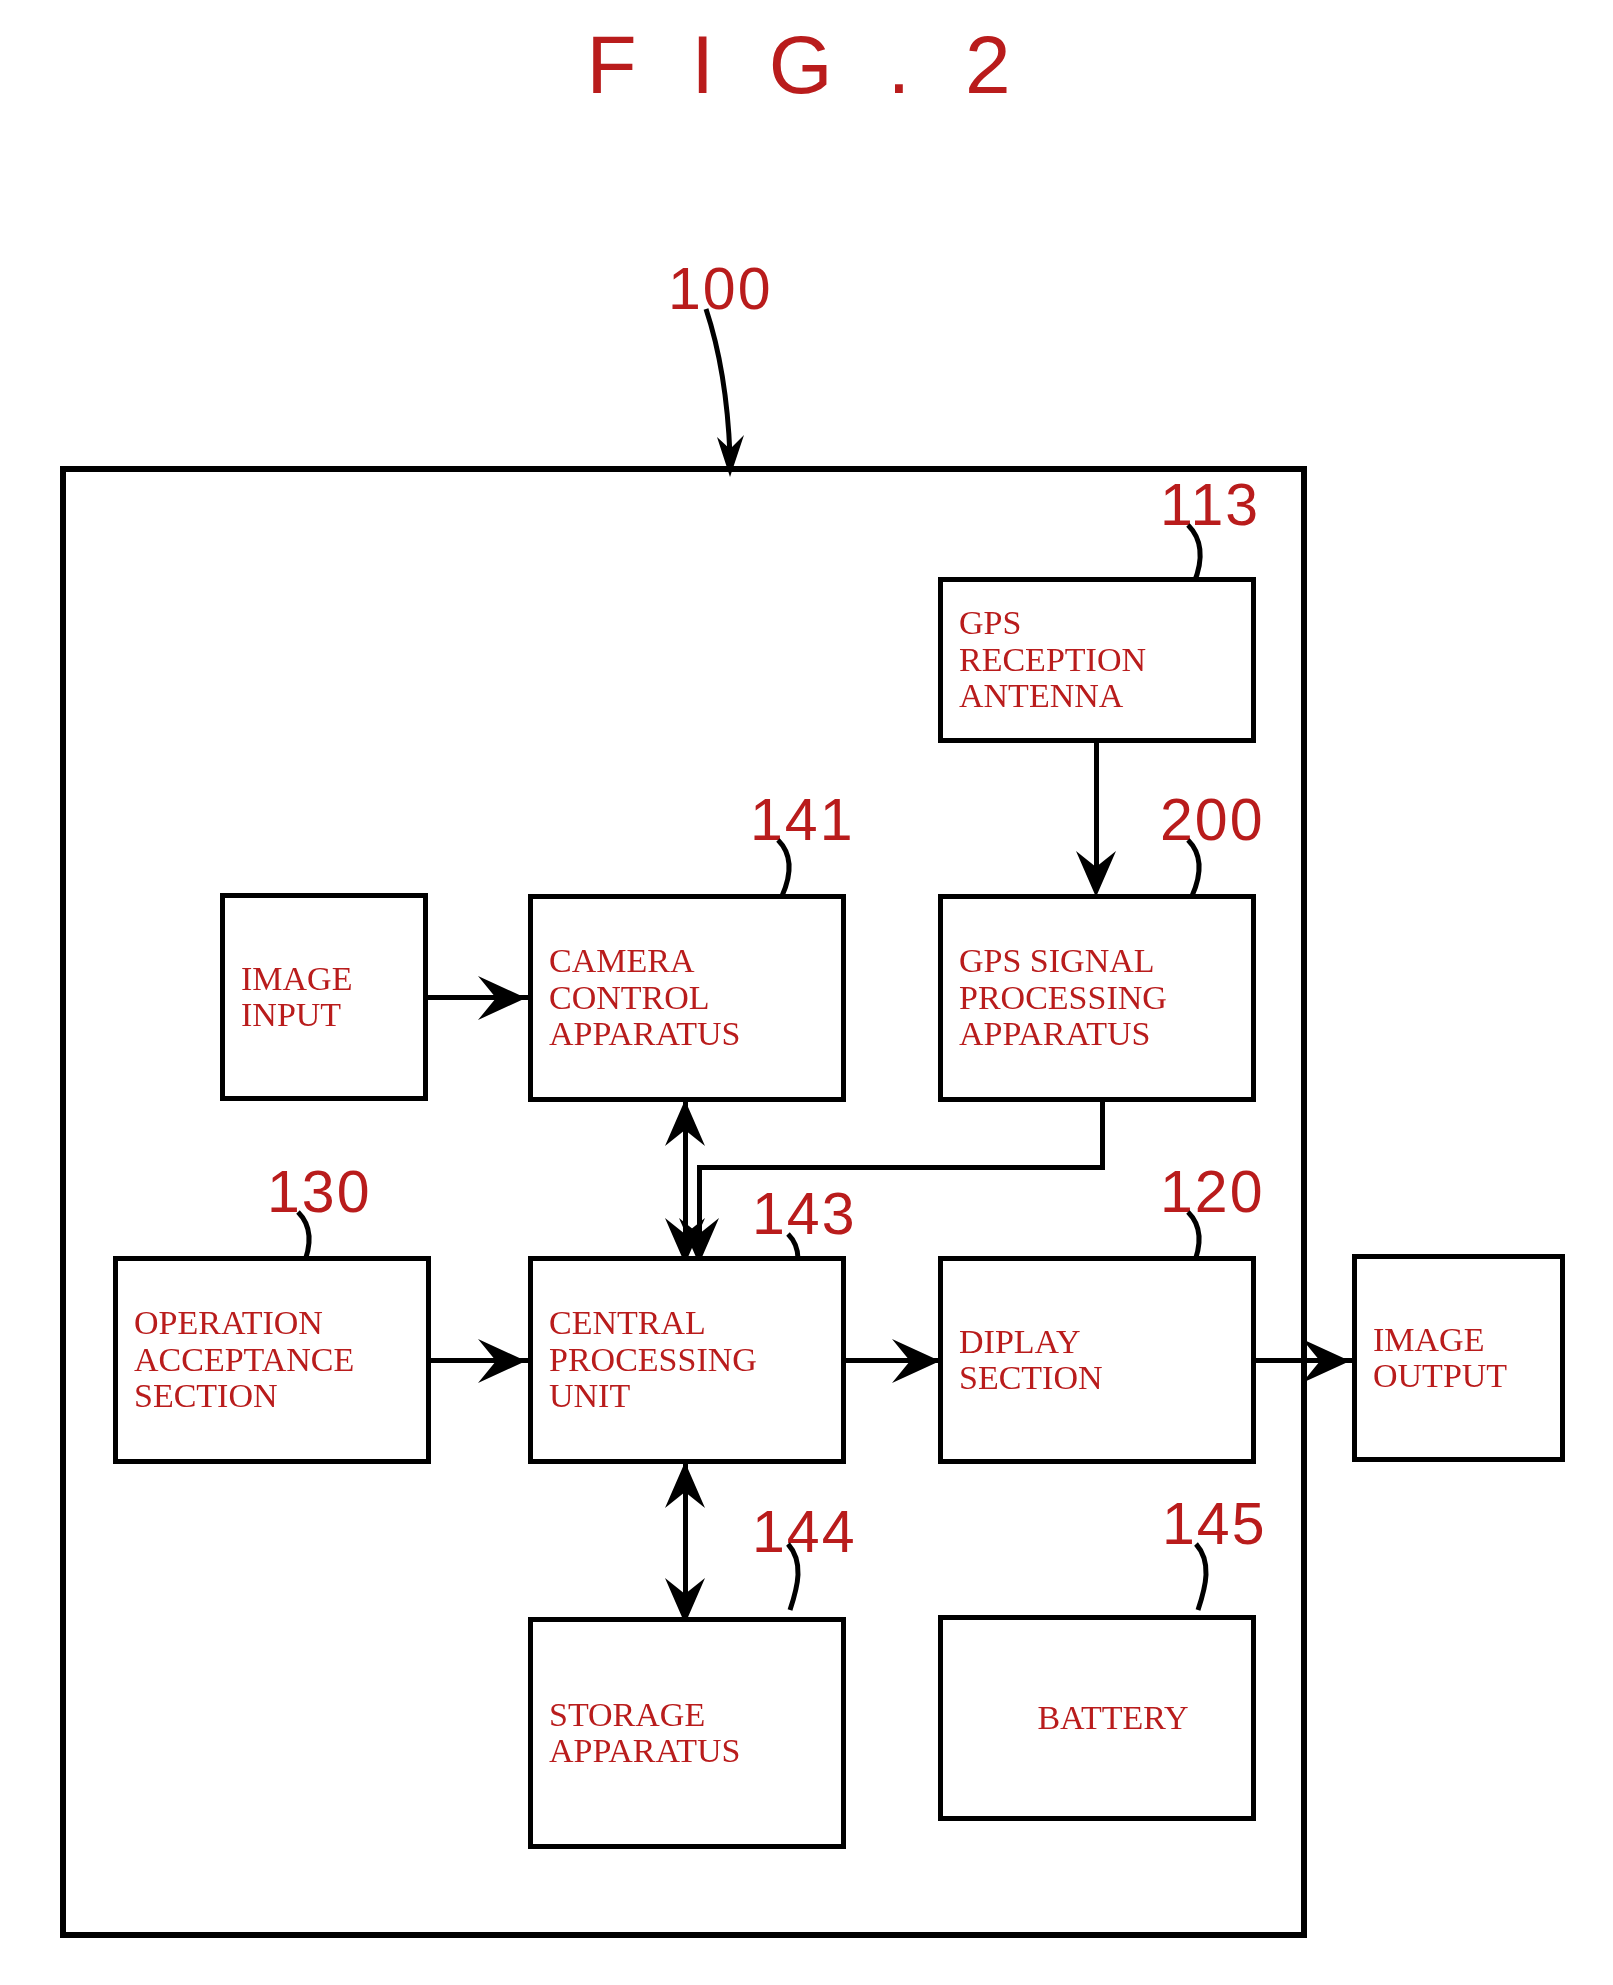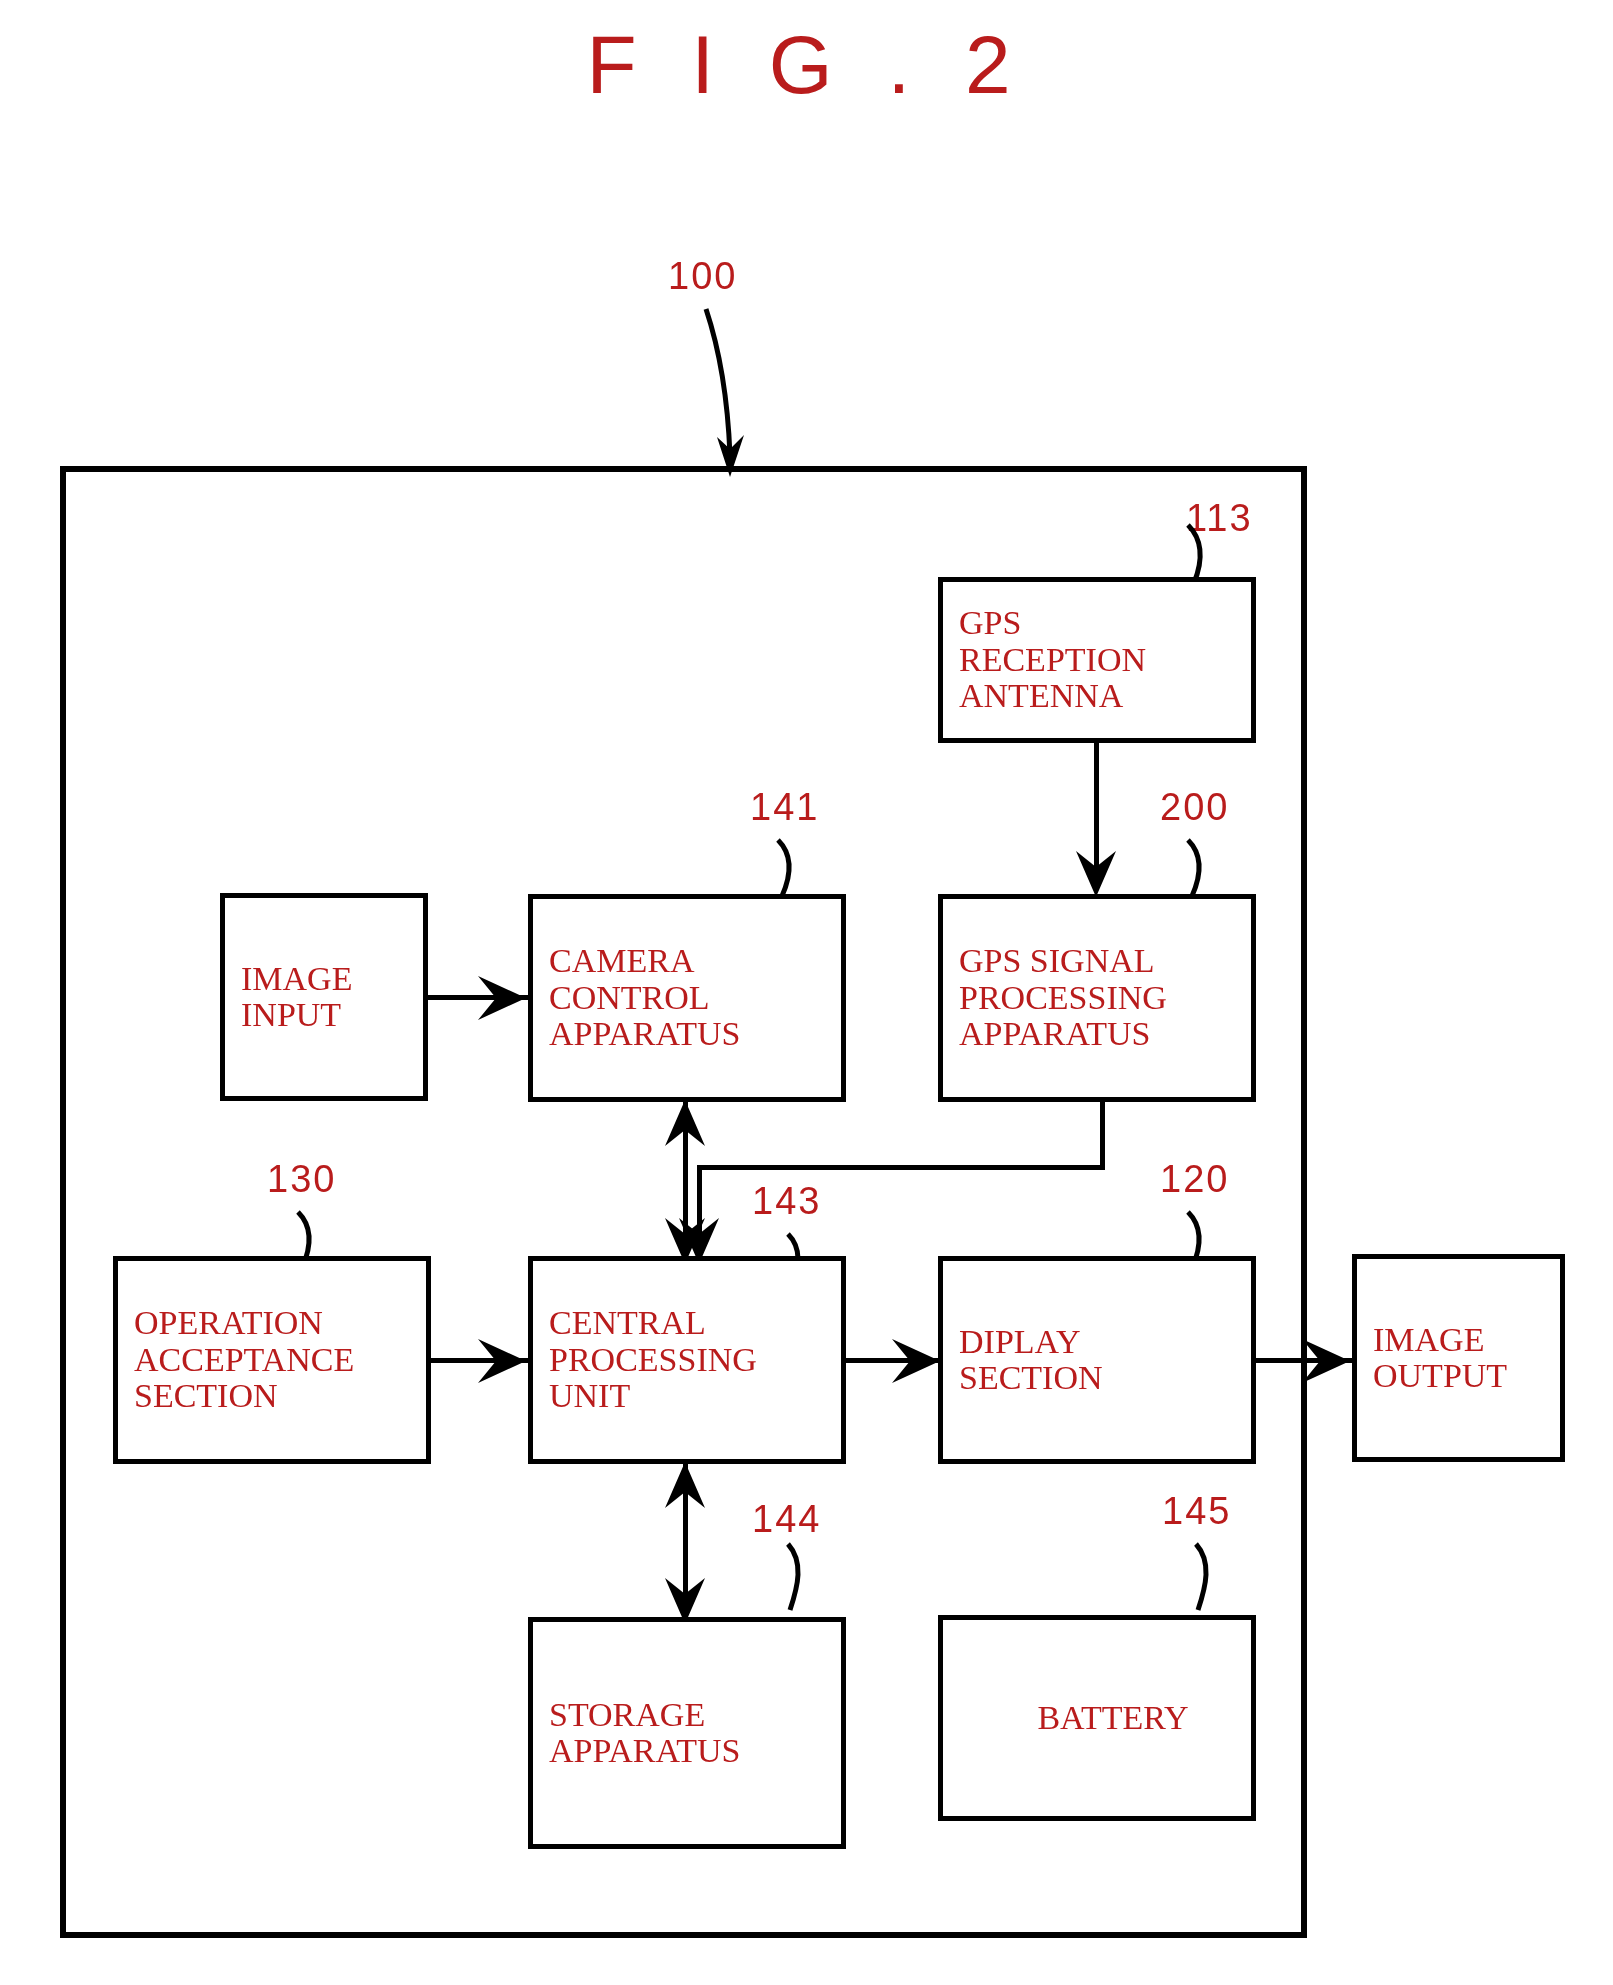--- a/index.html
+++ b/index.html
@@ -49,21 +49,21 @@
   }
   .node-label {
     font-size: 34px;
     line-height: 1.07;
     font-family: Liberation Serif, serif;
     white-space: pre-line;
     letter-spacing: 0px;
   }
   .ref {
     position: absolute;
-    font-size: 38px;
+    font-size: 59px;
     font-family: "Liberation Sans", sans-serif;
     letter-spacing: 2px;
     text-align: right;
   }
   .lead {
     position: absolute;
     overflow: visible;
   }
   .conn {
     position: absolute;
@@ -81,21 +81,21 @@
   <div id="fig-title">F I G . 2</div>
 
   <div class="ref" style="left:668px; top:255px;">100</div>
   <svg class="lead" style="left:700px; top:305px; width:130px; height:180px;" viewBox="0 0 130 180">
     <path d="M 6 4 C 22 52, 28 100, 30 150" stroke="#000" stroke-width="5" fill="none"></path>
     <path d="M 30 172 L 17 132 L 30 144 L 44 130 Z" fill="#000"></path>
   </svg>
 
   <div class="outer-box" style="left:60px; top:466px; width:1247px; height:1472px;"></div>
 
-  <div class="ref" style="left:1160px; top:497px;margin-left:26px;">113</div>
+  <div class="ref" style="left:1160px; top:471px;">113</div>
   <svg class="lead" style="left:1160px; top:523px; width:70px; height:62px;" viewBox="0 0 70 62">
     <path d="M 28 2 C 44 18, 42 40, 34 60" stroke="#000" stroke-width="5" fill="none"></path>
   </svg>
   <div class="node" style="left:938px; top:577px; width:318px; height:166px;">
     <div class="node-label"><span>GPS</span><br><span>RECEPTION</span><br><span>ANTENNA</span></div>
   </div>
 
   <div class="conn vline" style="left:1094px; top:743px; height:132px;"></div>
   <svg class="arrow-svg" style="left:1068px; top:845px; width:56px; height:56px;" viewBox="0 0 56 56">
     <path d="M 28 52 L 8 6 L 28 22 L 48 6 Z" fill="#000"></path>

